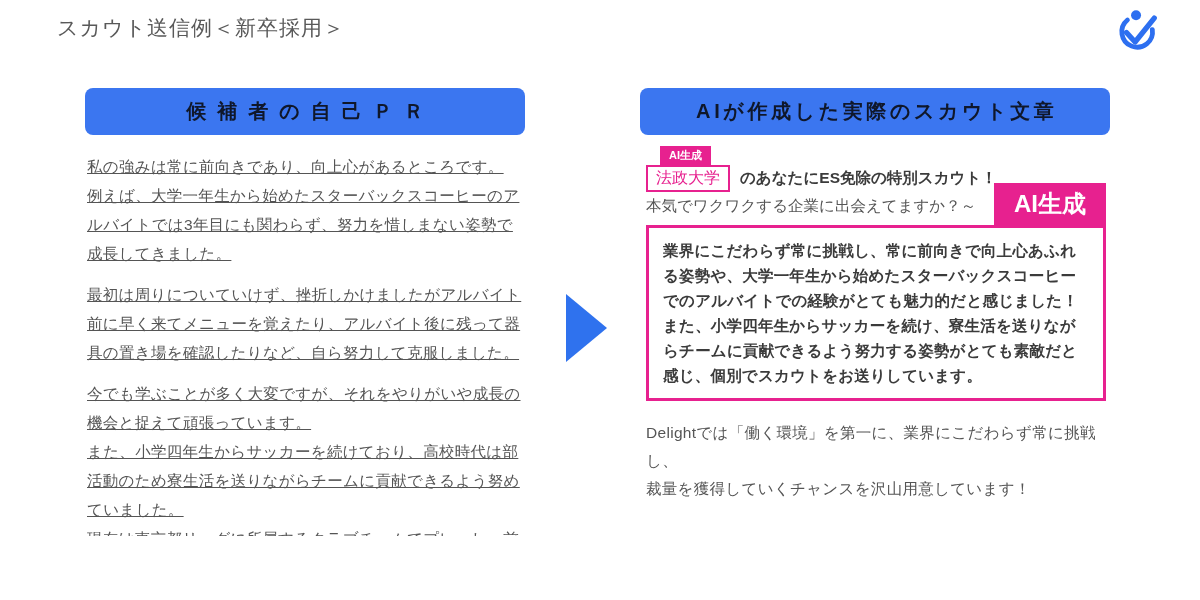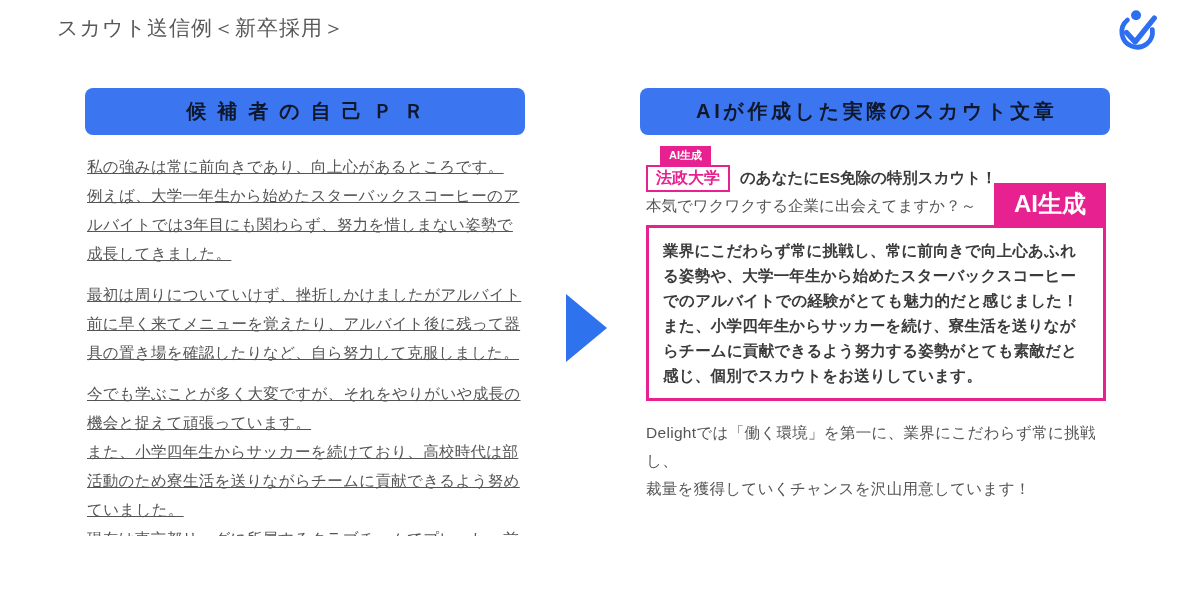--- a/index.html
+++ b/index.html
@@ -38,21 +38,21 @@
   
   .right-content{padding:30px 4px 0 6px;font-size:15.5px;color:#555555;}
   .bold-dark{font-weight:bold;color:#3b3b3b;}
   .subject-row{display:flex;align-items:center;}
   .uni-wrap{position:relative;display:inline-block;margin-right:10px;}
   .ai-badge-small{
     position:absolute;bottom:100%;left:14px;background:#e7218f;color:#ffffff;
     font-size:11px;font-weight:bold;padding:2px 9px;white-space:nowrap;
   }
   .uni-box{
-    display:inline-block;border:2px solid #e7218f;color:#e7218f;font-weight:bold;
+    display:inline-block;border:2px solid #e7218f;color:#e7218f;font-weight:normal;
     font-size:16px;padding:1px 8px;background:#ffffff;
   }
   .subject-line2{margin-top:9px;line-height:27px;}
   .sun{color:#f2b01e;font-size:16px;padding:0 2px;}
   .subject-line3{line-height:27px;}
   .greeting{margin-top:16px;line-height:27px;}
   .ai-box-wrap{position:relative;margin-top:6px;}
   .ai-badge-large{
     position:absolute;bottom:100%;right:0;background:#e7218f;color:#ffffff;
     font-size:24px;font-weight:bold;padding:5px 20px;margin-bottom:0;white-space:nowrap;

